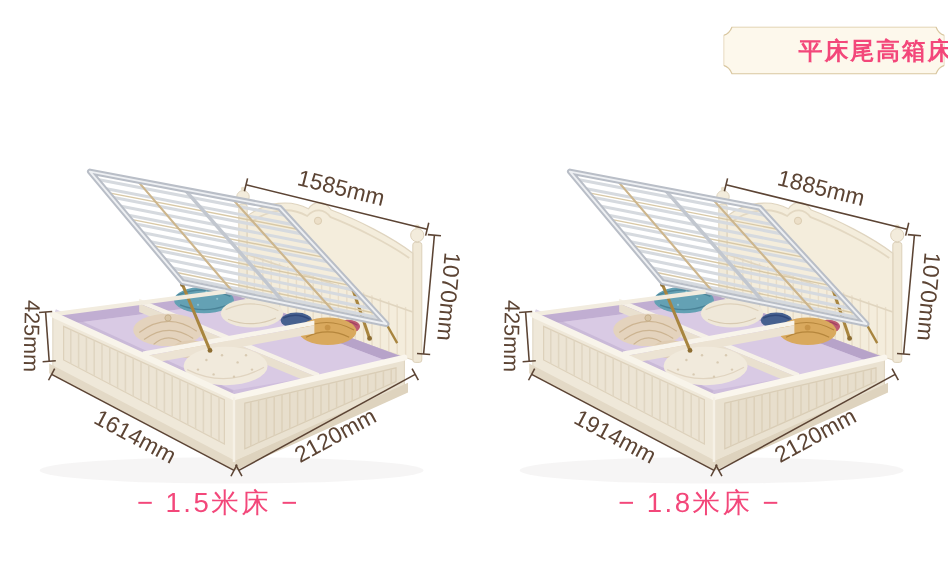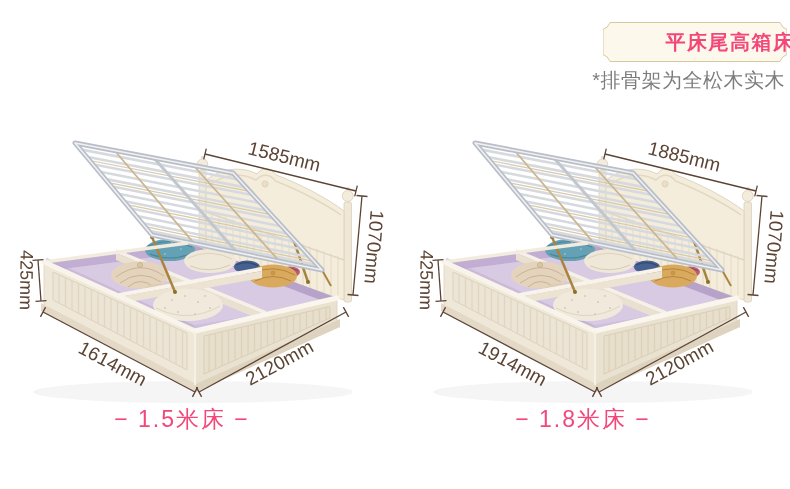--- a/index.html
+++ b/index.html
@@ -18,21 +18,20 @@
 
 <div class="stage">
 
   <div class="badge">
     <svg width="184" height="40" viewBox="0 0 184 40">
       <path d="M 7 0.5 H 177 Q 179 6 184 7.5 V 32.5 Q 179 34 177 39.5 H 7 Q 5 34 0 32.5 V 7.5 Q 5 6 7 0.5 Z" fill="#fdf8ec" stroke="#d9c7a0" stroke-width="1"></path>
     </svg>
     <span class="badge-text">平床尾高箱床</span>
   </div>
 
-  <div class="note">*排骨架为全松木实木</div>
 
   <svg class="art" width="790" height="489" viewBox="0 0 790 489">
     <defs>
       <marker id="tick" markerWidth="12" markerHeight="12" refX="6" refY="6" orient="auto" markerUnits="userSpaceOnUse">
         <path d="M6 0.5 L6 11.5" stroke="#5c4434" stroke-width="1.3"></path>
       </marker>
       <clipPath id="clip-lpanel">
           <polygon points="53,272 187,333 187,370 53,300"></polygon>
         </clipPath>
       <clipPath id="clip-rpanel">

